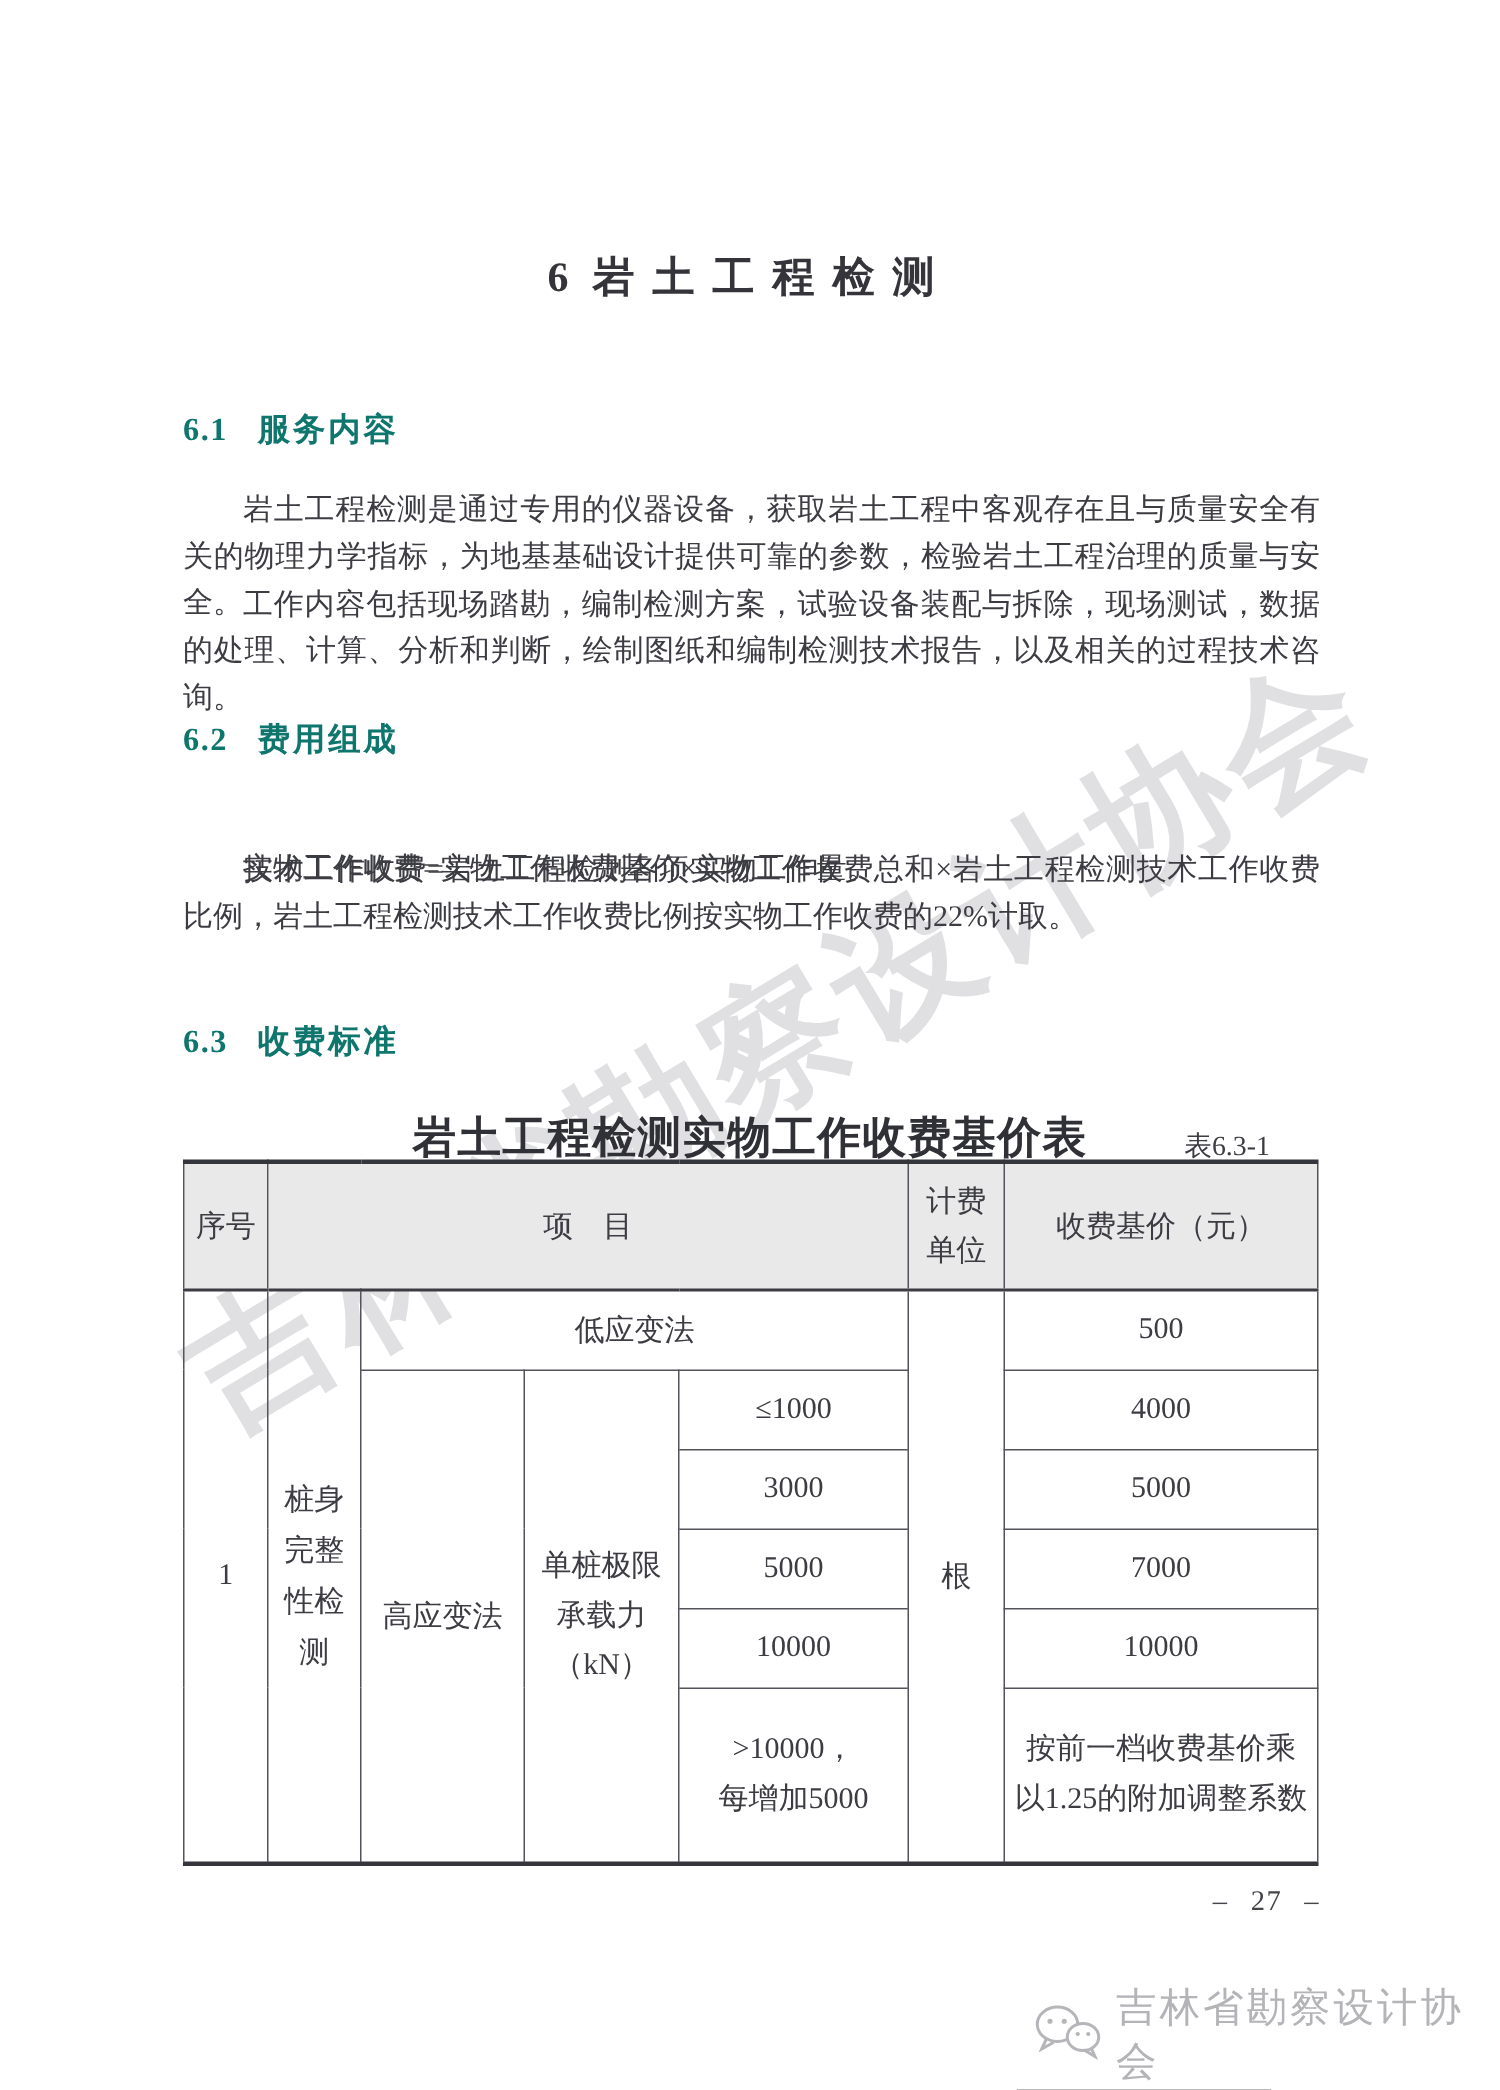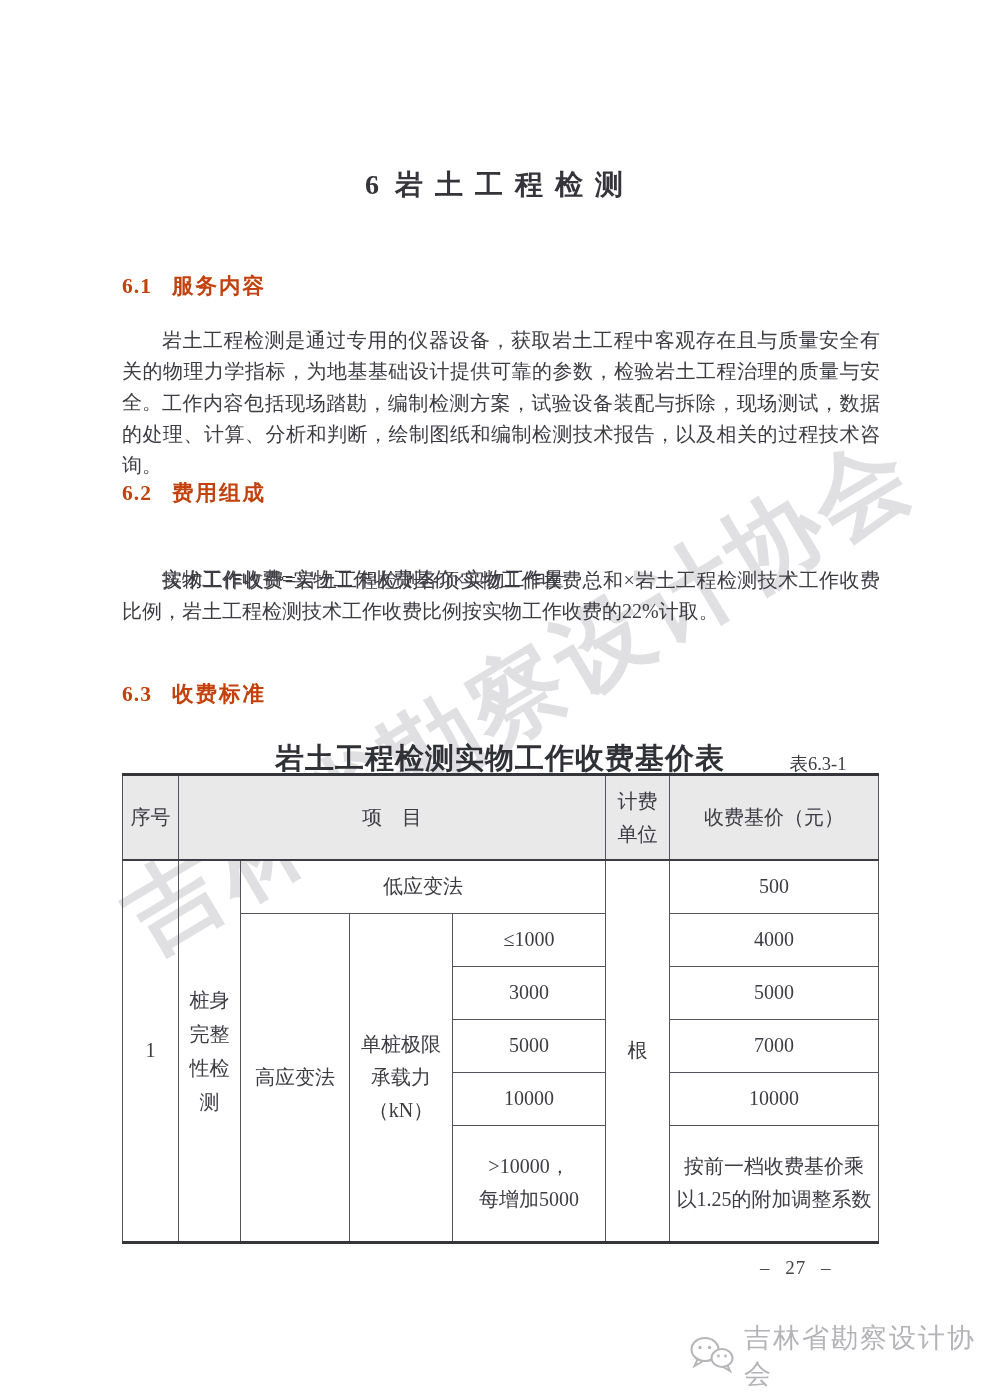--- a/index.html
+++ b/index.html
@@ -22,21 +22,21 @@
     z-index:1;pointer-events:none;
   }
   .layer{position:absolute;z-index:2;}
   
   .doc-title{
     left:0;top:166px;width:1000px;text-align:center;
     font-size:28px;font-weight:700;color:#34343a;letter-spacing:12px;
   }
   .doc-title .num{margin-right:16px;letter-spacing:0;}
   .sec-heading{
-    left:122px;font-size:21.5px;font-weight:700;color:#c2410c;letter-spacing:2px;
+    left:122px;font-size:21.5px;font-weight:700;color:#0f766e;letter-spacing:2px;
   }
   .sec-heading .num{margin-right:20px;letter-spacing:1px;}
   .h61{top:271px;} .h62{top:478px;} .h63{top:679px;}
   .para{
     left:122px;width:758px;
     font-size:20px;line-height:31px;text-align:justify;
     text-indent:2em;color:#3c3c43;
   }
   .p61a{top:325px;} .p61b{top:388px;}
   .p62a{top:533px;} .p62b{top:564px;} .p62c{top:565px;}
@@ -65,21 +65,21 @@
   .fee-table thead th{
     background:#e9e9ea;height:79px;
     border-bottom:2px solid #3c3c43;
   }
   .fee-table .r{height:53px;}
   .fee-table .r-last{height:117px;margin-left:24px;}
   .preline{white-space:pre-line;line-height:1.65;}
   .cell-group{line-height:1.7;padding:2px 8px;}
   
   .page-num{
-    left:760px;top:1257px;width:120px;text-align:left;
+    left:760px;top:1257px;width:120px;text-align:right;
     font-size:19px;color:#45454c;word-spacing:9px;letter-spacing:1px;
   }
   .brand{
     left:688px;top:1320px;display:flex;align-items:center;gap:8px;
     color:#b4b4b8;
   }
   .brand-name{
     font-size:27px;letter-spacing:2px;
     font-family:"Liberation Sans","DejaVu Sans",sans-serif;
   }

